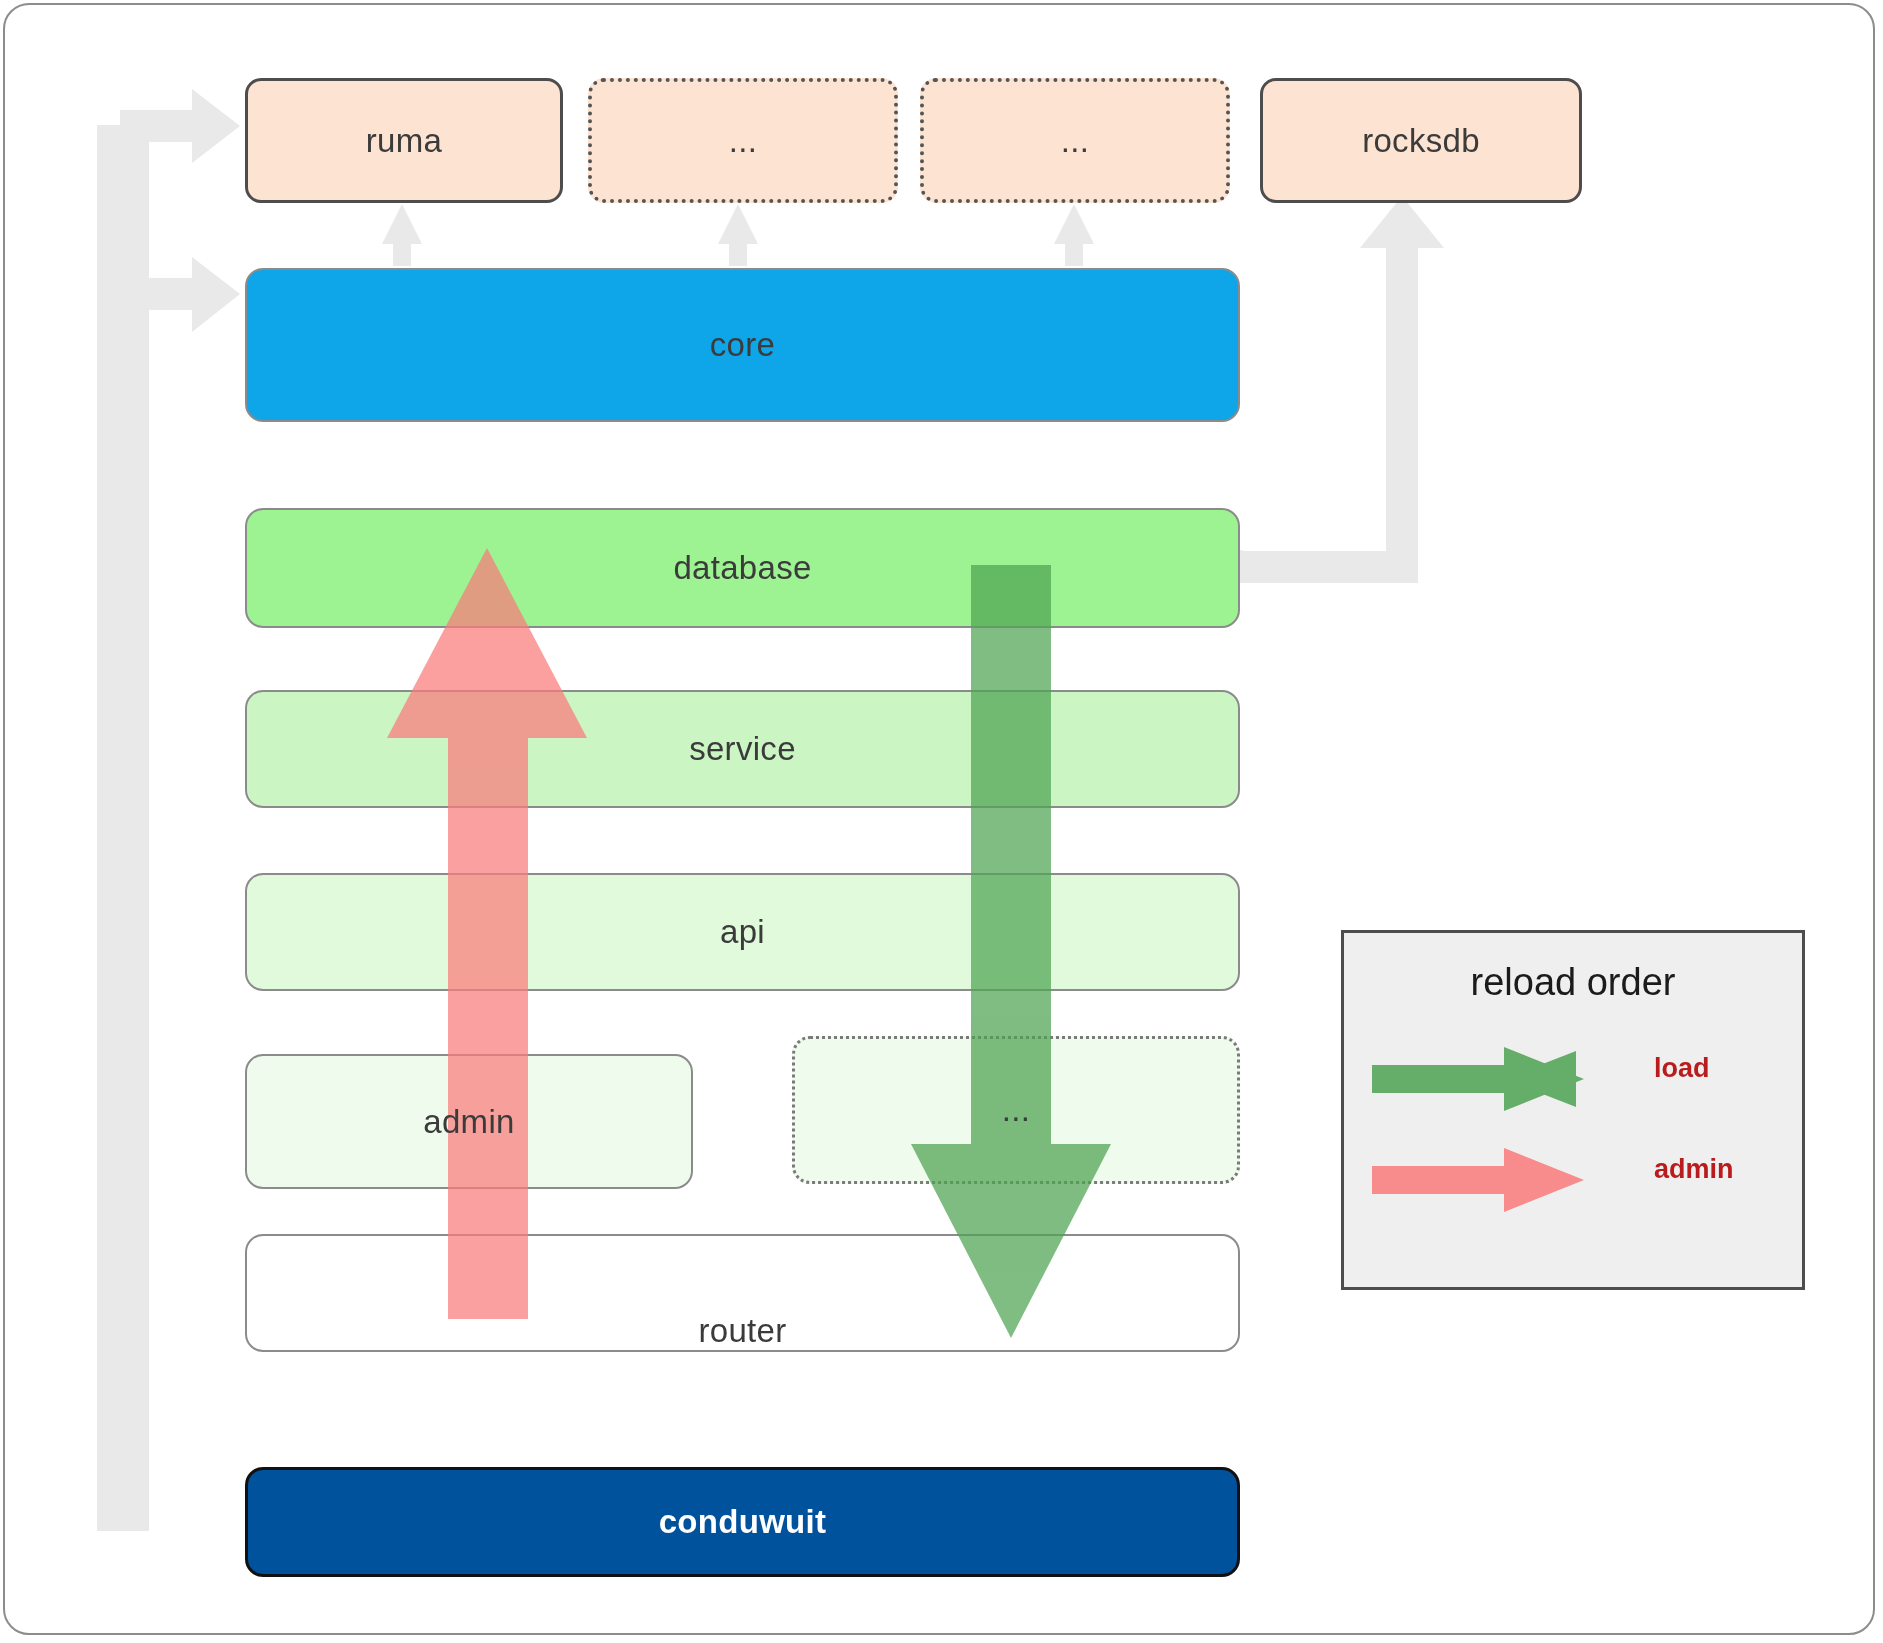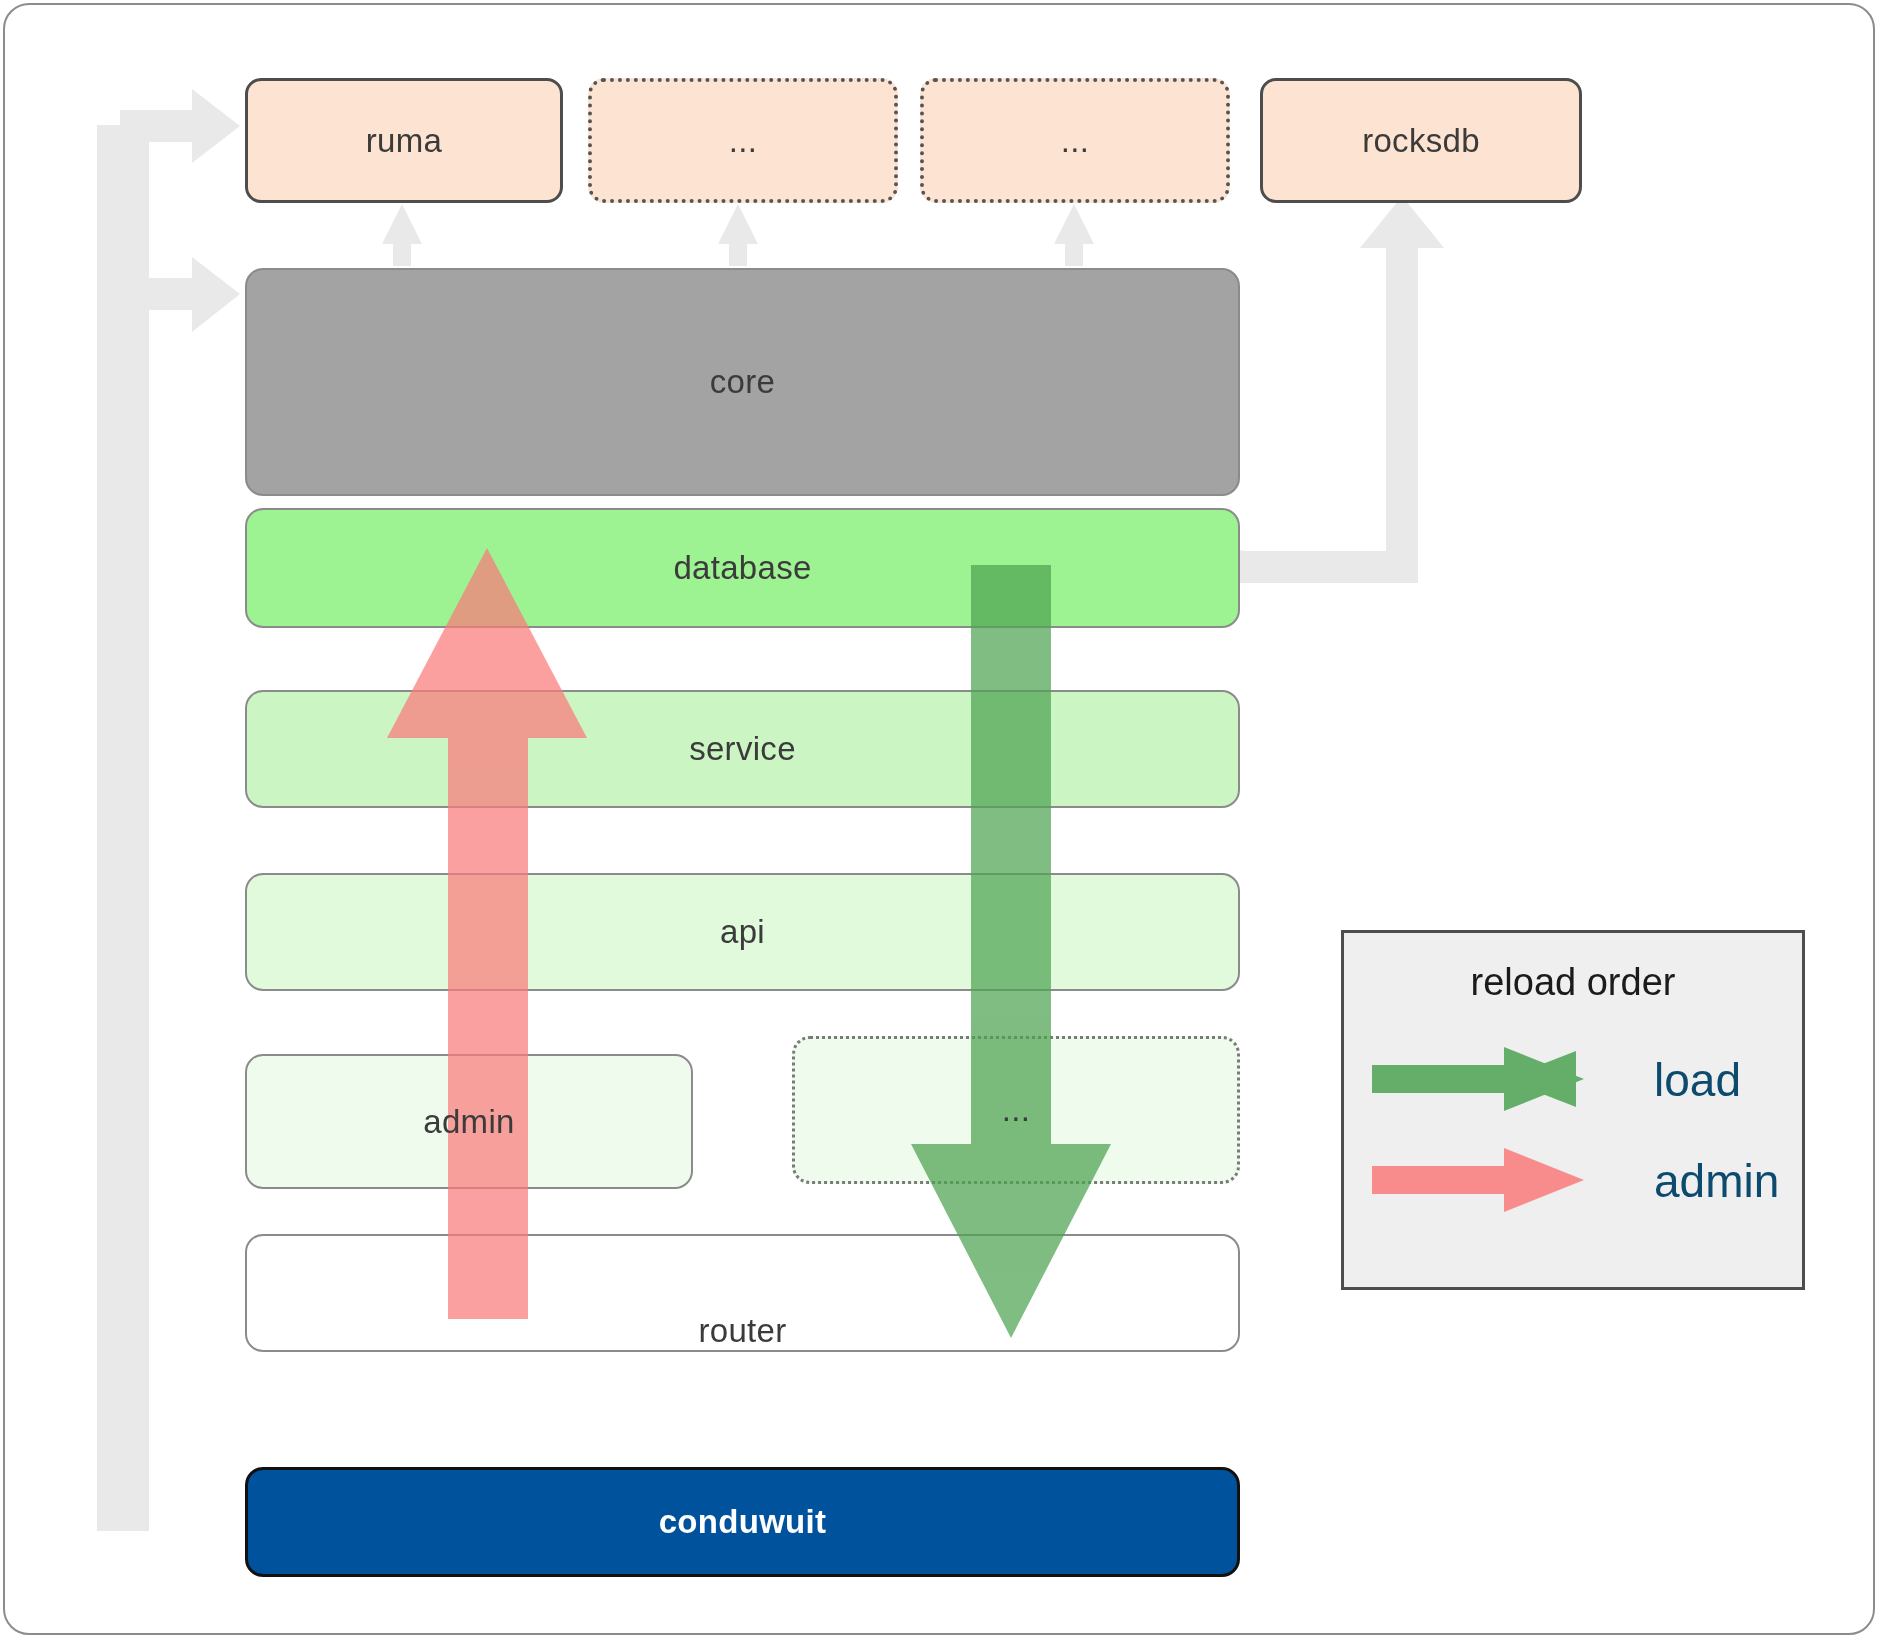--- a/index.html
+++ b/index.html
@@ -58,21 +58,21 @@
 
   
   .layer {
     border: 2px solid #8b8b8b;
     border-radius: 18px;
     left: 245px;
     width: 995px;
   }
   .layer.dotted { border-style: dotted; border-width: 3px; border-color: #7a7a7a; }
 
-  .core      { background: #a3a3a3; top: 268px;  height: 228px; }
+  .core      { background: #0ea5e9; top: 268px;  height: 154px; }
   .database  { background: #9df291; top: 508px;  height: 120px; }
   .service   { background: #ccf5c4; top: 690px;  height: 118px; text-align: center; }
   .api       { background: #e1fadc; top: 873px;  height: 118px; }
   .admin     { background: #effbec; top: 1054px; height: 135px; width: 448px; left: 245px; }
   .etc-low   { background: #effbec; top: 1036px; height: 148px; width: 448px; left: 792px; }
   .router    { background: #ffffff; top: 1234px; height: 118px; align-items: flex-end; }
   .conduwuit {
     background: #00529c;
     border: 3px solid #111;
     border-radius: 18px;
@@ -106,22 +106,23 @@
   .legend-title {
     position: absolute;
     top: 28px;
     left: 0; right: 0;
     text-align: center;
     font-size: 38px;
     color: #1b1b1b;
   }
   .legend-label {
     position: absolute;
-    font-size: 46px;
-    color: #0c4a6e;
+    font-size: 27px;
+    color: #b91c1c;
+    font-weight: bold;
   }
   .legend-label.load   { left: 310px; top: 120px; }
   .legend-label.unload { left: 310px; top: 221px; }
 </style>
 </head>
 <body>
 
 <div id="canvas">
   <div class="frame"></div>
 

